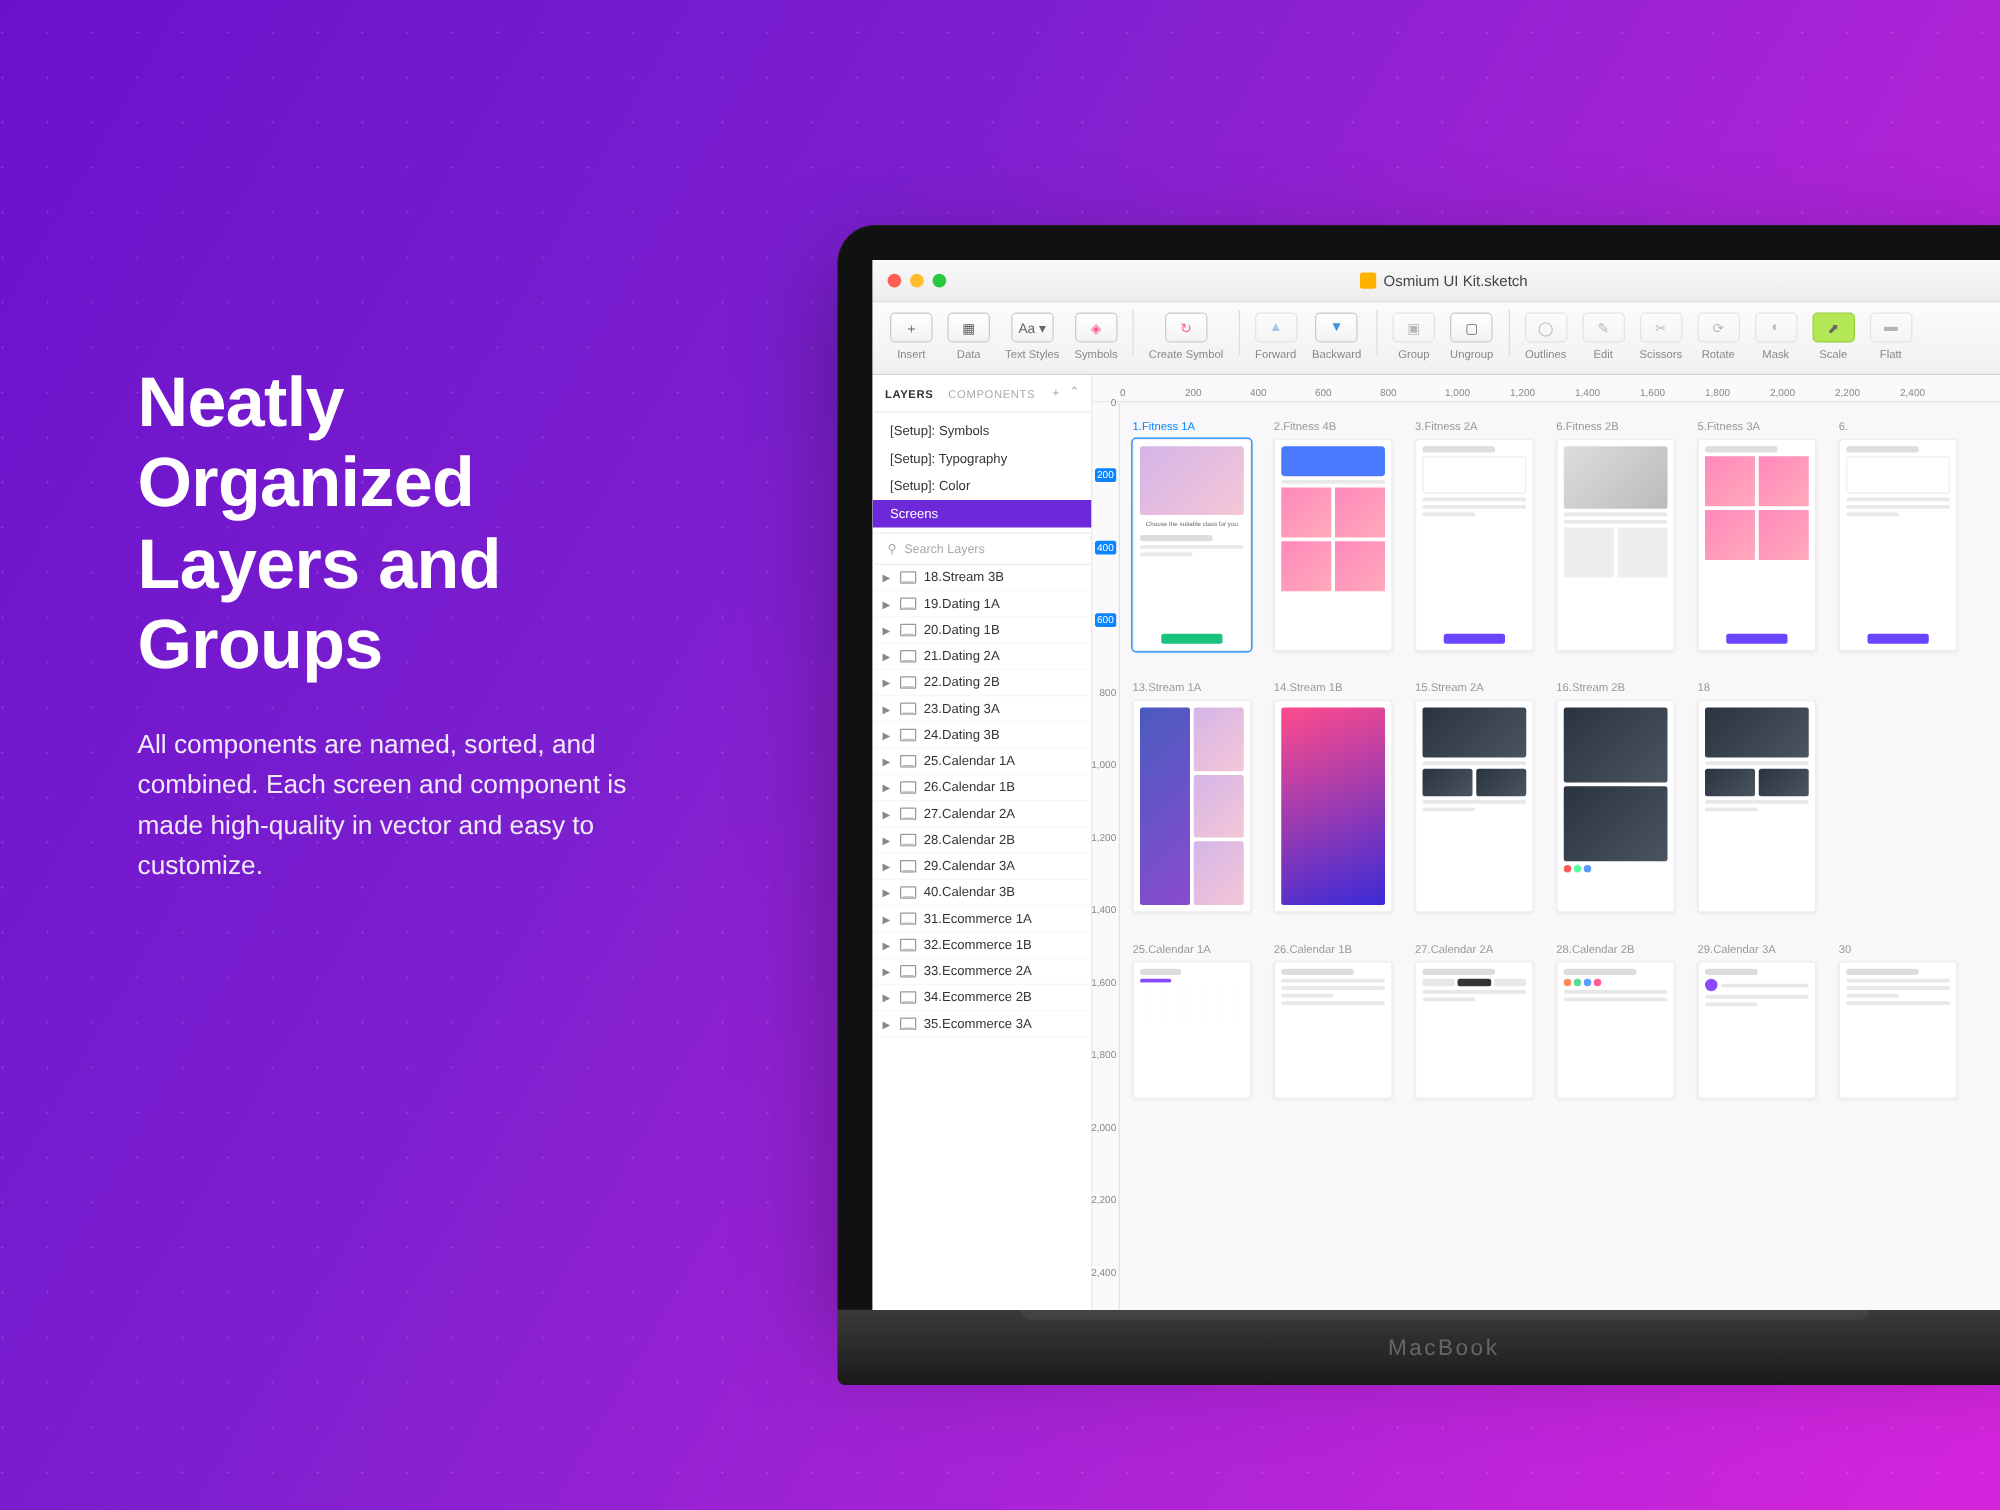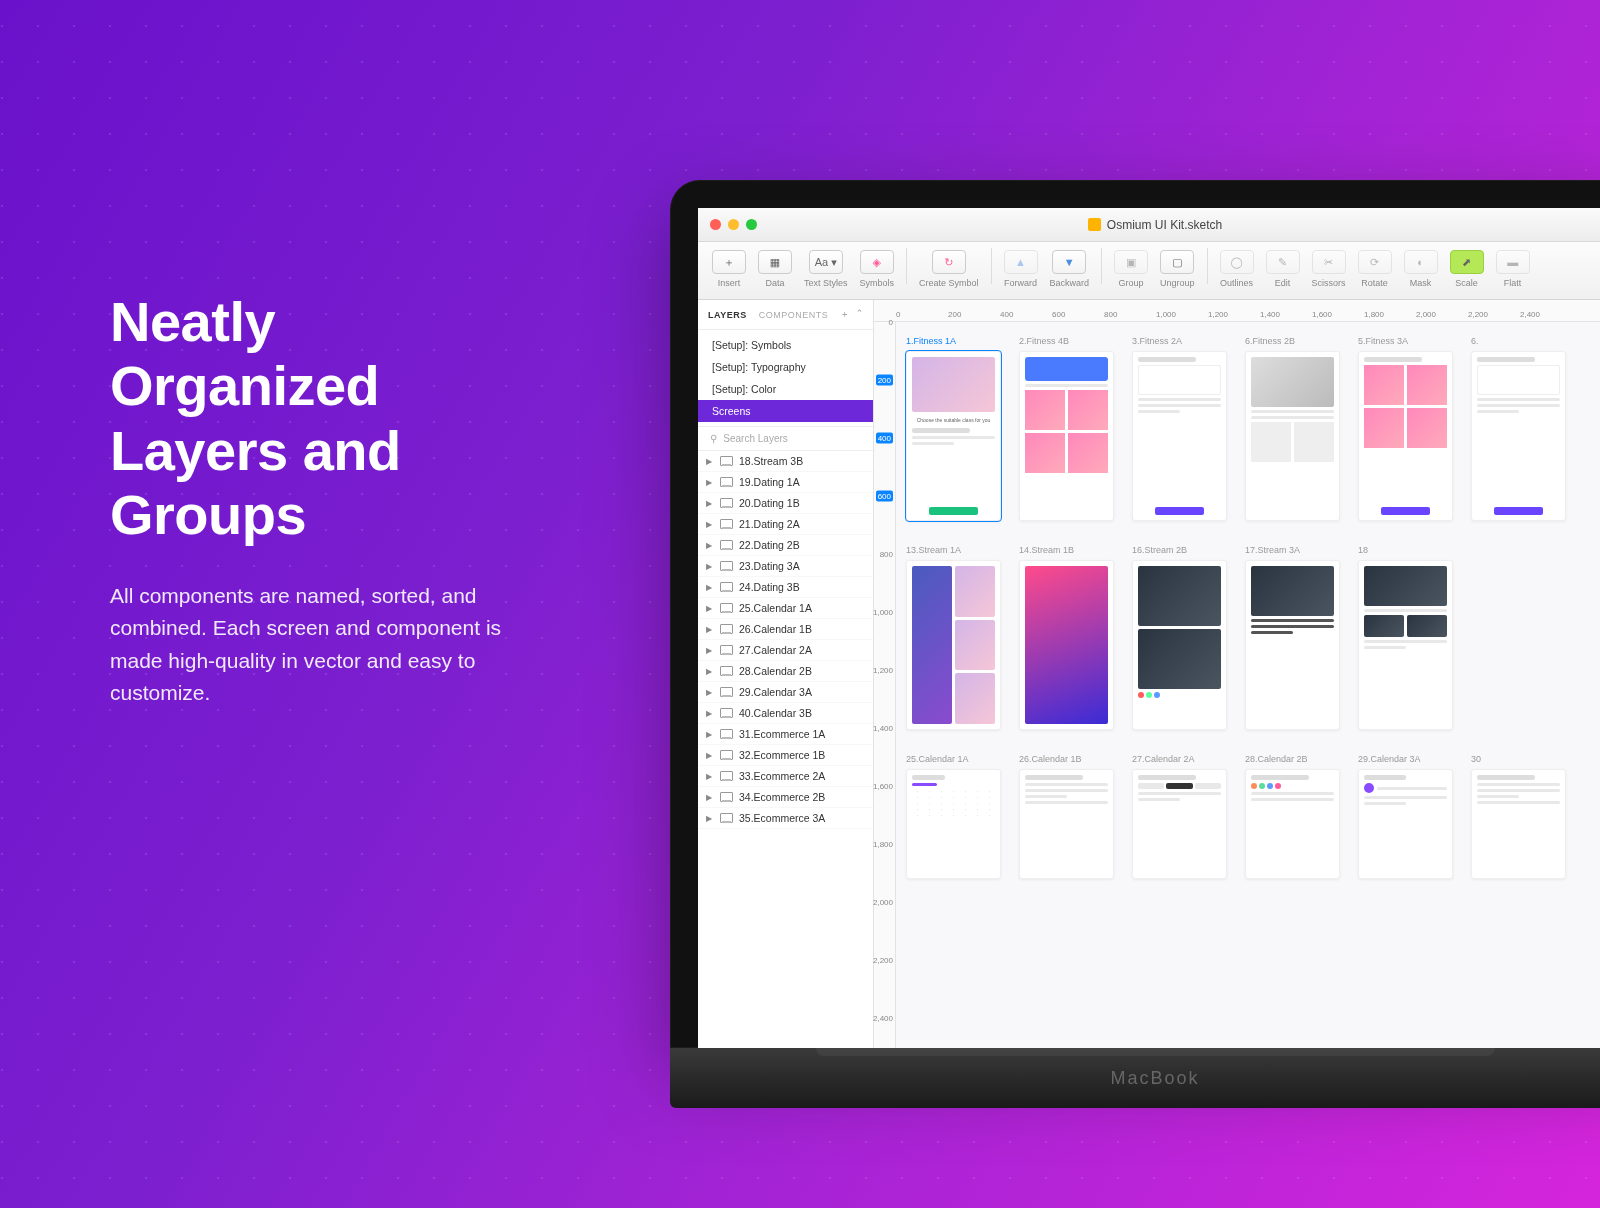--- a/index.html
+++ b/index.html
@@ -439,41 +439,45 @@
                       </div>
                     </div>
                   </div>
                   <div class="art">
                     <div class="art-label">14.Stream 1B</div>
                     <div class="art-card">
                       <div class="blk img2" style="flex:1;background:linear-gradient(160deg,#ff4b8b,#3b2bd6)"></div>
                     </div>
                   </div>
                   <div class="art">
+                    <div class="art-label">15.Stream 2A</div>
+                    <div class="art-card">
+                      <div class="blk img3" style="height:40px"></div>
+                      <div class="blk tx"></div>
+                      <div class="grid2">
+                        <div class="blk img3" style="height:22px"></div>
+                        <div class="blk img3" style="height:22px"></div>
+                      </div>
+                      <div class="blk tx"></div>
+                      <div class="blk tx s"></div>
+                    </div>
+                  </div>
+                  <div class="art">
                     <div class="art-label">16.Stream 2B</div>
                     <div class="art-card">
                       <div class="blk img3" style="height:60px"></div>
                       <div class="blk img3" style="height:60px"></div>
                       <div class="dot-row">
                         <div class="dot" style="background:#ff5b5b"></div>
                         <div class="dot" style="background:#5bff9b"></div>
                         <div class="dot" style="background:#5b9bff"></div>
                       </div>
                     </div>
                   </div>
                   <div class="art">
-                    <div class="art-label">17.Stream 3A</div>
-                    <div class="art-card">
-                      <div class="blk img3" style="height:50px"></div>
-                      <div class="blk tx" style="background:#555"></div>
-                      <div class="blk tx" style="background:#555"></div>
-                      <div class="blk tx s" style="background:#555"></div>
-                    </div>
-                  </div>
-                  <div class="art">
                     <div class="art-label">18</div>
                     <div class="art-card">
                       <div class="blk img3" style="height:40px"></div>
                       <div class="blk tx"></div>
                       <div class="grid2">
                         <div class="blk img3" style="height:22px"></div>
                         <div class="blk img3" style="height:22px"></div>
                       </div>
                       <div class="blk tx"></div>
                       <div class="blk tx s"></div>

